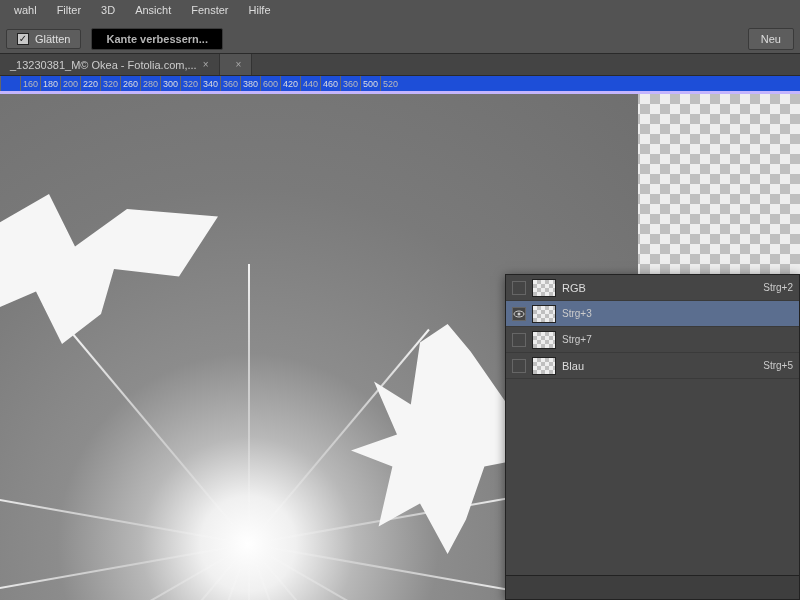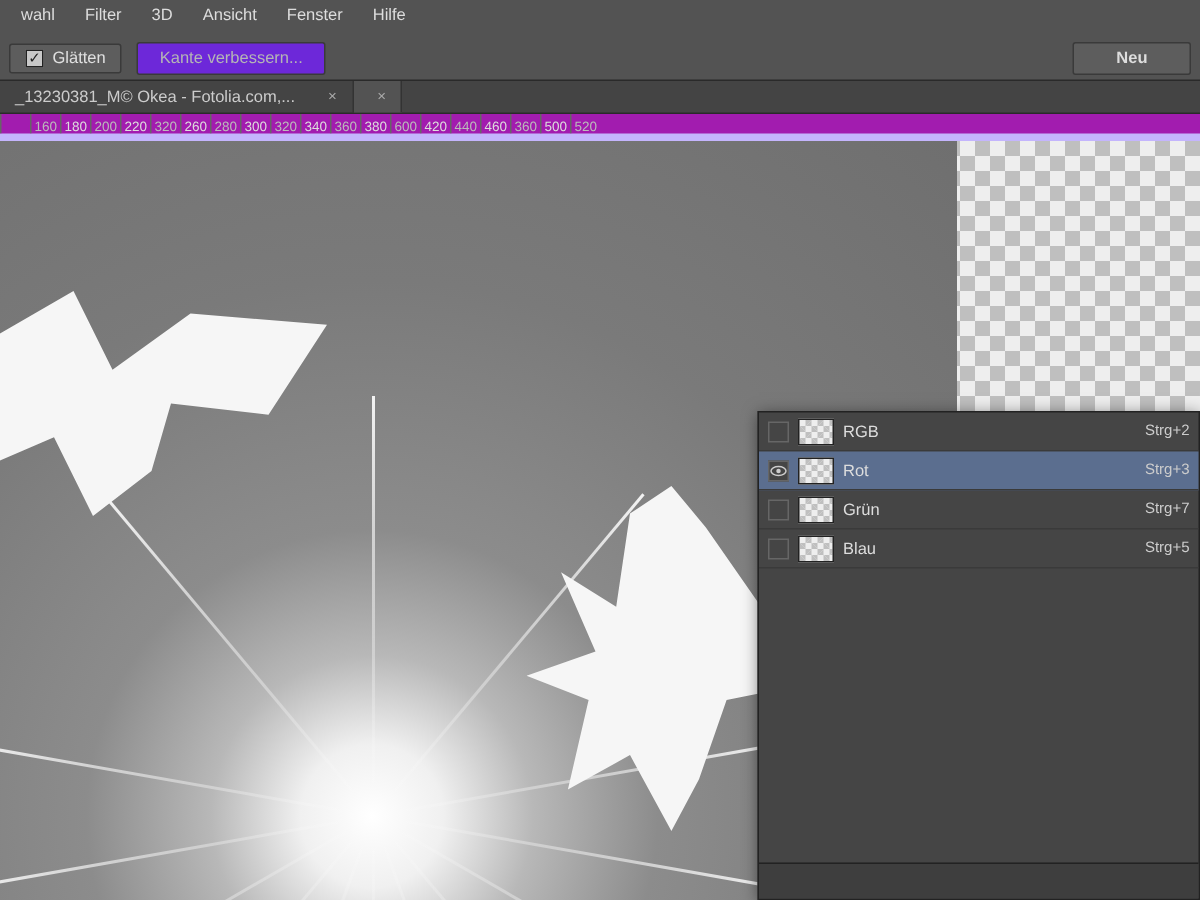--- a/index.html
+++ b/index.html
@@ -4,30 +4,30 @@
 <style>
   * { margin: 0; padding: 0; box-sizing: border-box; font-family: Tahoma, Arial, sans-serif; }
   body { background: #535353; width: 800px; height: 600px; overflow: hidden; color: #e0e0e0; font-size: 11px; }
 
   .menubar { display: flex; align-items: flex-start; height: 24px; background: #535353; padding: 0 4px; }
   .menubar span { padding: 4px 10px; color: #ddd; cursor: default; }
 
   .options-bar { display: flex; align-items: center; height: 30px; background: #535353; padding: 4px 6px; gap: 10px; border-bottom: 1px solid #2a2a2a; }
   .opt-check { display: flex; align-items: center; gap: 6px; padding: 3px 10px; background: #5d5d5d; border: 1px solid #3a3a3a; border-radius: 2px; }
   .opt-check .box { width: 12px; height: 12px; background: #c8c8c8; border: 1px solid #222; display: flex; align-items: center; justify-content: center; font-size: 10px; color: #222; }
-  .opt-btn { padding: 4px 14px; background: #6d28d9; border: 1px solid #3a3a3a; border-radius: 2px; color: #b5b5b5; }
+  .opt-btn { padding: 4px 14px; background: #000000; border: 1px solid #3a3a3a; border-radius: 2px; color: #b5b5b5; font-weight: bold; }
   .spacer { flex: 1; }
-  .opt-neu { padding: 4px 28px; background: #5d5d5d; border: 1px solid #3a3a3a; border-radius: 2px; color: #ddd; font-weight: bold; }
+  .opt-neu { padding: 4px 12px; background: #5d5d5d; border: 1px solid #3a3a3a; border-radius: 2px; color: #ddd; }
 
   .tabs { display: flex; align-items: center; height: 22px; background: #444; font-size: 11px; border-bottom: 1px solid #2a2a2a; }
-  .tab { display: flex; align-items: center; padding: 0 10px; height: 100%; color: #ccc; border-right: 1px solid #333; white-space: nowrap; gap: 16px; }
+  .tab { display: flex; align-items: center; padding: 0 10px; height: 100%; color: #ccc; border-right: 1px solid #333; white-space: nowrap; }
   .tab.active { background: #535353; color: #eee; }
   .tab .x { margin-left: 6px; color: #aaa; font-size: 10px; }
 
-  .ruler { display: flex; height: 18px; background: #a21caf; border-bottom: 5px solid #c4b5fd; position: relative; overflow: hidden; }
+  .ruler { display: flex; height: 18px; background: #1d4ed8; border-bottom: 3px solid #c4b5fd; position: relative; overflow: hidden; }
   .ruler .tick { width: 20px; text-align: center; color: #bbb; font-size: 9px; border-left: 1px solid #666; padding-top: 3px; position: relative; }
   .ruler .tick:nth-child(odd) { color: #ddd; }
 
   .canvas-area { position: relative; width: 800px; height: 506px; }
   .checkerboard {
     position: absolute; inset: 0;
     background-image:
       linear-gradient(45deg, #bfbfbf 25%, transparent 25%),
       linear-gradient(-45deg, #bfbfbf 25%, transparent 25%),
       linear-gradient(45deg, transparent 75%, #bfbfbf 75%),
@@ -156,27 +156,25 @@
         <div class="short">Strg+2</div>
       </div>
       <div class="chan-row selected">
         <div class="vis on">
           <svg width="12" height="8" viewBox="0 0 12 8">
               <ellipse cx="6" cy="4" rx="5" ry="3" fill="none" stroke="#ccc" stroke-width="1"></ellipse>
               <circle cx="6" cy="4" r="1.5" fill="#ccc"></circle>
             </svg>
         </div>
         <div class="thumb"></div>
-        <div class="name">Rot</div>
         <div class="short">Strg+3</div>
       </div>
       <div class="chan-row">
         <div class="vis"></div>
         <div class="thumb"></div>
-        <div class="name">Grün</div>
         <div class="short">Strg+7</div>
       </div>
       <div class="chan-row">
         <div class="vis"></div>
         <div class="thumb"></div>
         <div class="name">Blau</div>
         <div class="short">Strg+5</div>
       </div>
     </div>
     <div class="panel-footer">

